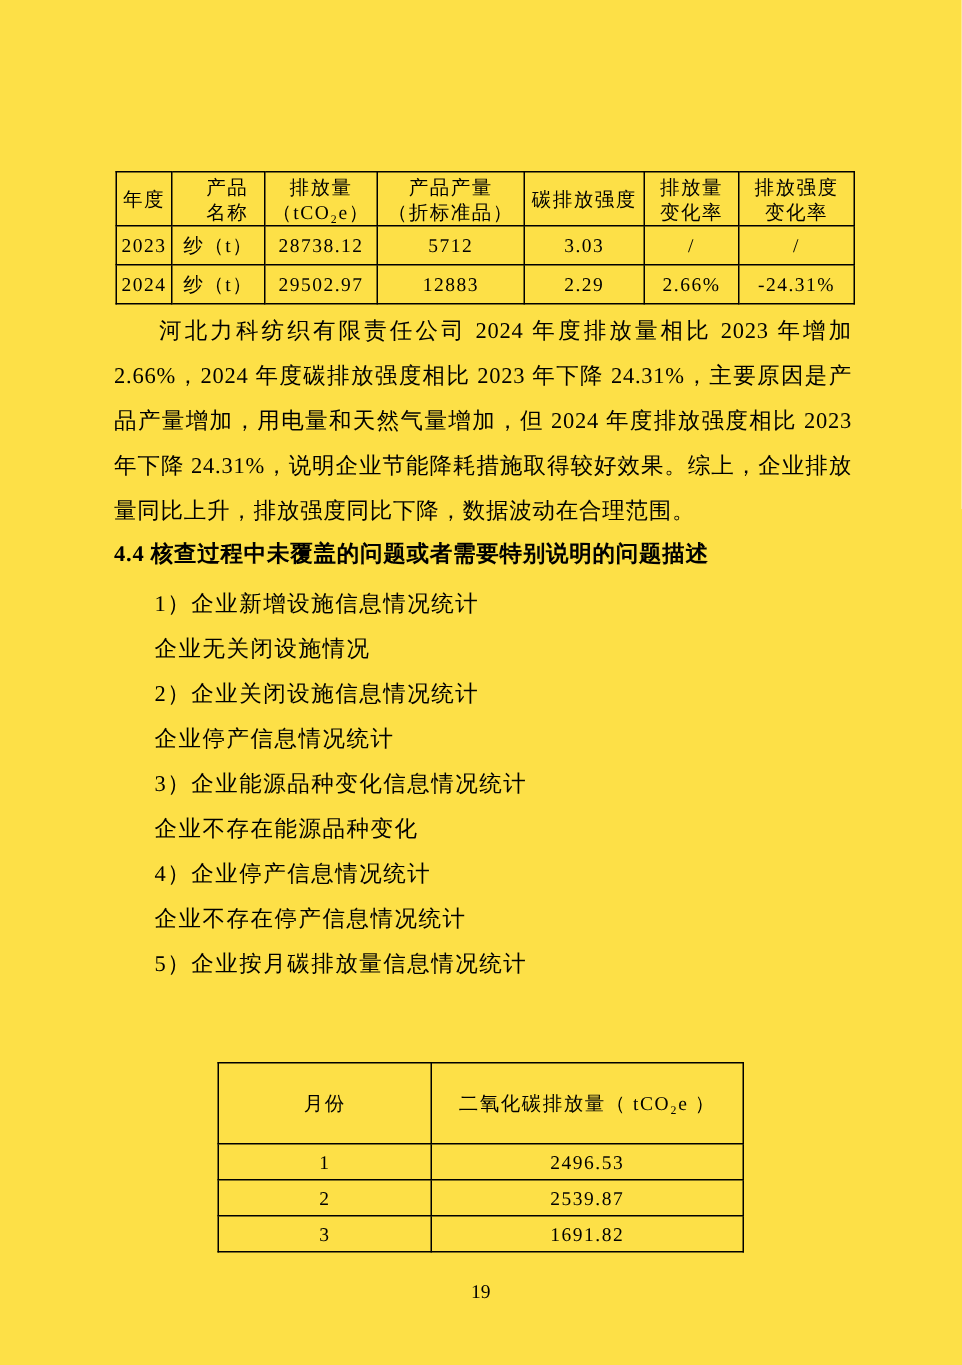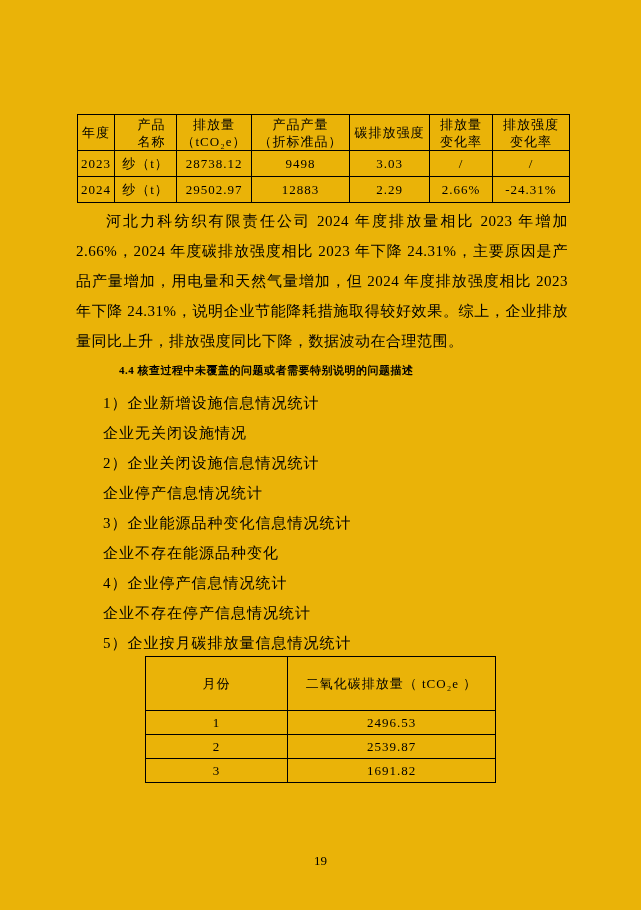--- a/index.html
+++ b/index.html
@@ -9,21 +9,21 @@
     height: 910px;
     position: relative;
     font-family: "Liberation Serif", "DejaVu Serif", serif;
     color: #000000;
     overflow: hidden;
   }
   .page {
     position: absolute;
     left: 0; top: 0;
     width: 641px; height: 910px;
-    background: #eab308;
+    background: #fde047;
   }
 
   
   table {
     border-collapse: collapse;
     table-layout: fixed;
     font-family: "Liberation Serif", "DejaVu Serif", serif;
   }
   td {
     border: 1px solid #000000;
@@ -63,42 +63,41 @@
     text-justify: inter-character;
     text-indent: 2em;
     letter-spacing: 0.5px;
   }
 
   
   .section-heading {
     position: absolute;
     left: 76px; top: 358px;
     width: 500px;
-    font-size: 11px;
+    font-size: 15px;
     font-weight: bold;
     line-height: 24px;
     letter-spacing: 0.5px;
-    margin-left: 43px;
   }
 
   
   .issue-list {
     position: absolute;
     left: 76px; top: 388px;
     width: 500px;
     font-size: 15px;
     line-height: 30px;
     letter-spacing: 1px;
   }
   .issue-list .item { padding-left: 27px; height: 30px; }
 
   
   .monthly-table {
     position: absolute;
-    left: 145px; top: 656px;
+    left: 145px; top: 708px;
     width: 350px;
     font-size: 13px;
   }
   .monthly-table td { letter-spacing: 1px; }
   .monthly-table .hrow td { height: 54px; }
   .monthly-table .drow td { height: 24px; }
   .m0 { width: 142px; }
   .m1 { width: 208px; }
 
   
@@ -130,21 +129,21 @@
       <td class="c4">碳排放强度</td>
       <td class="c5">排放量
 变化率</td>
       <td class="c6">排放强度
 变化率</td>
     </tr>
     <tr class="drow">
       <td>2023</td>
       <td>纱（t）</td>
       <td>28738.12</td>
-      <td>9498</td>
+      <td>5712</td>
       <td>3.03</td>
       <td>/</td>
       <td>/</td>
     </tr>
     <tr class="drow">
       <td>2024</td>
       <td>纱（t）</td>
       <td>29502.97</td>
       <td>12883</td>
       <td>2.29</td>

